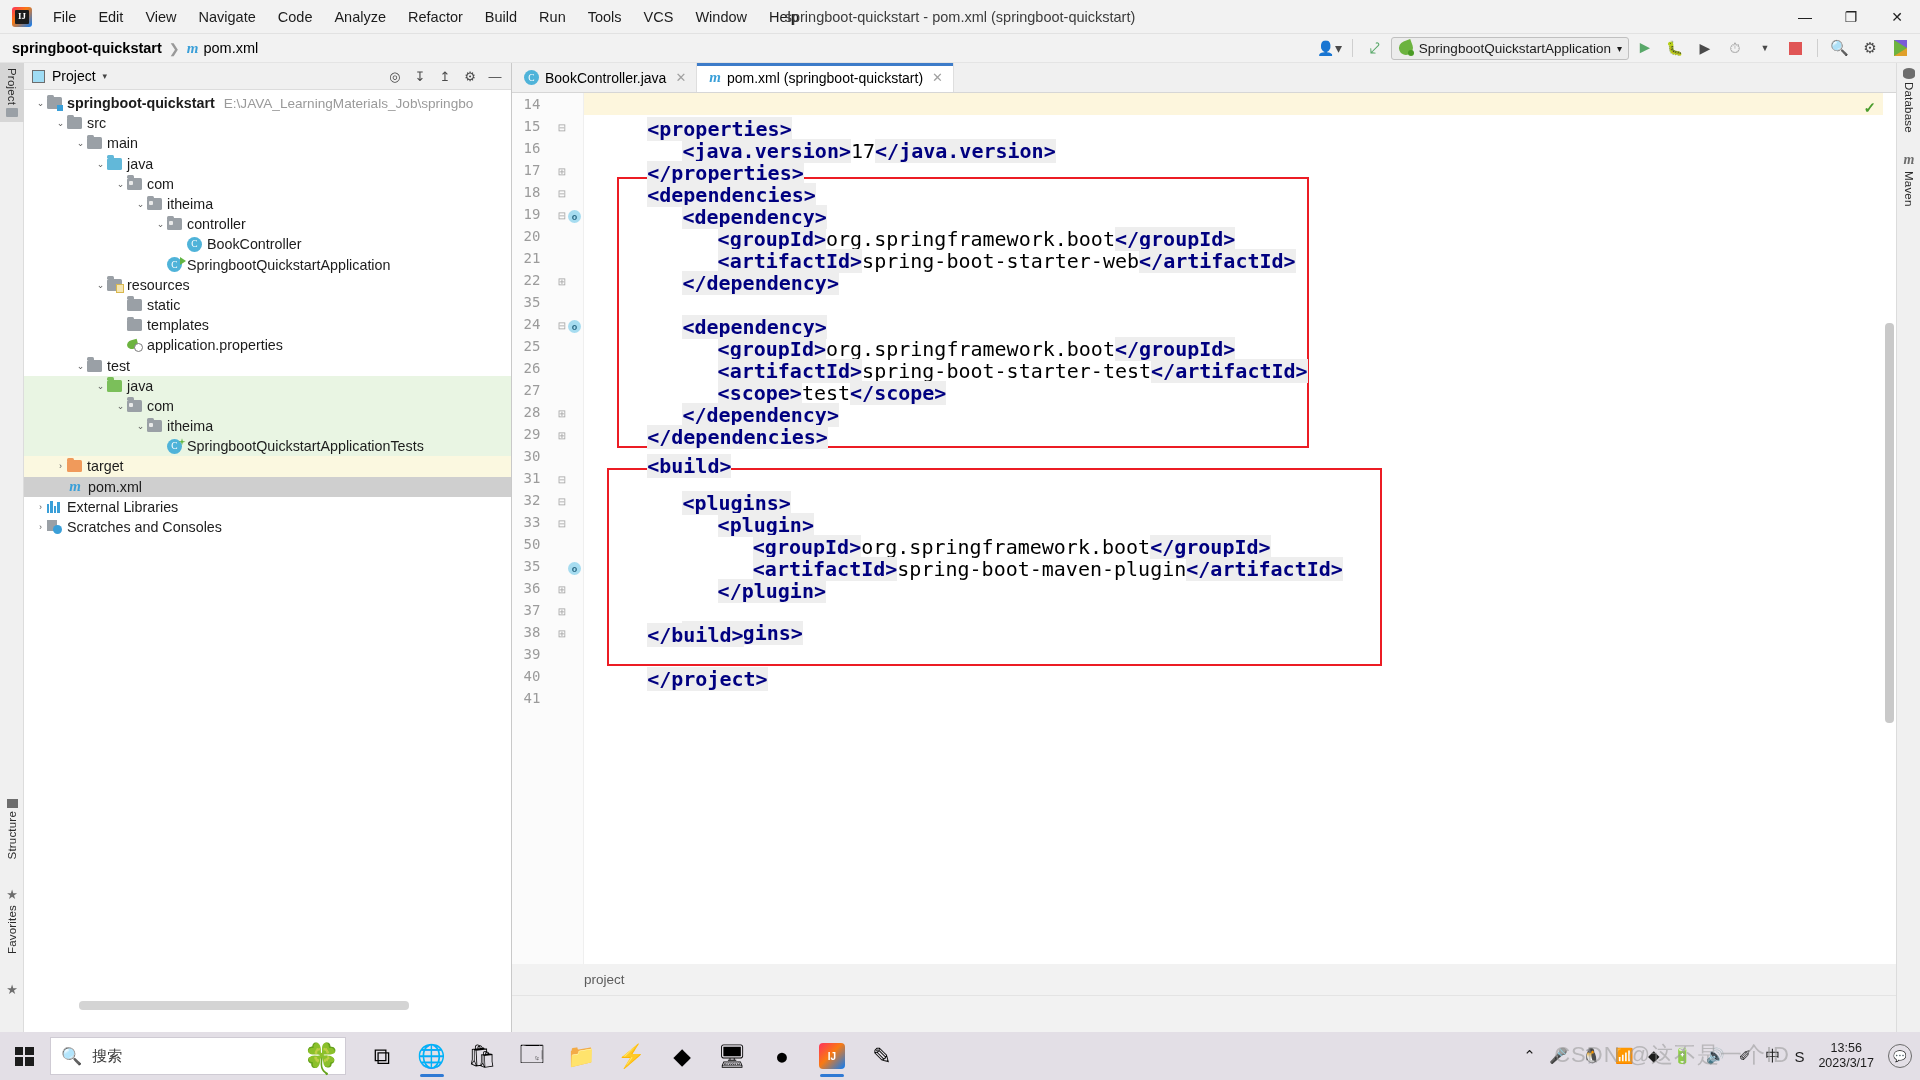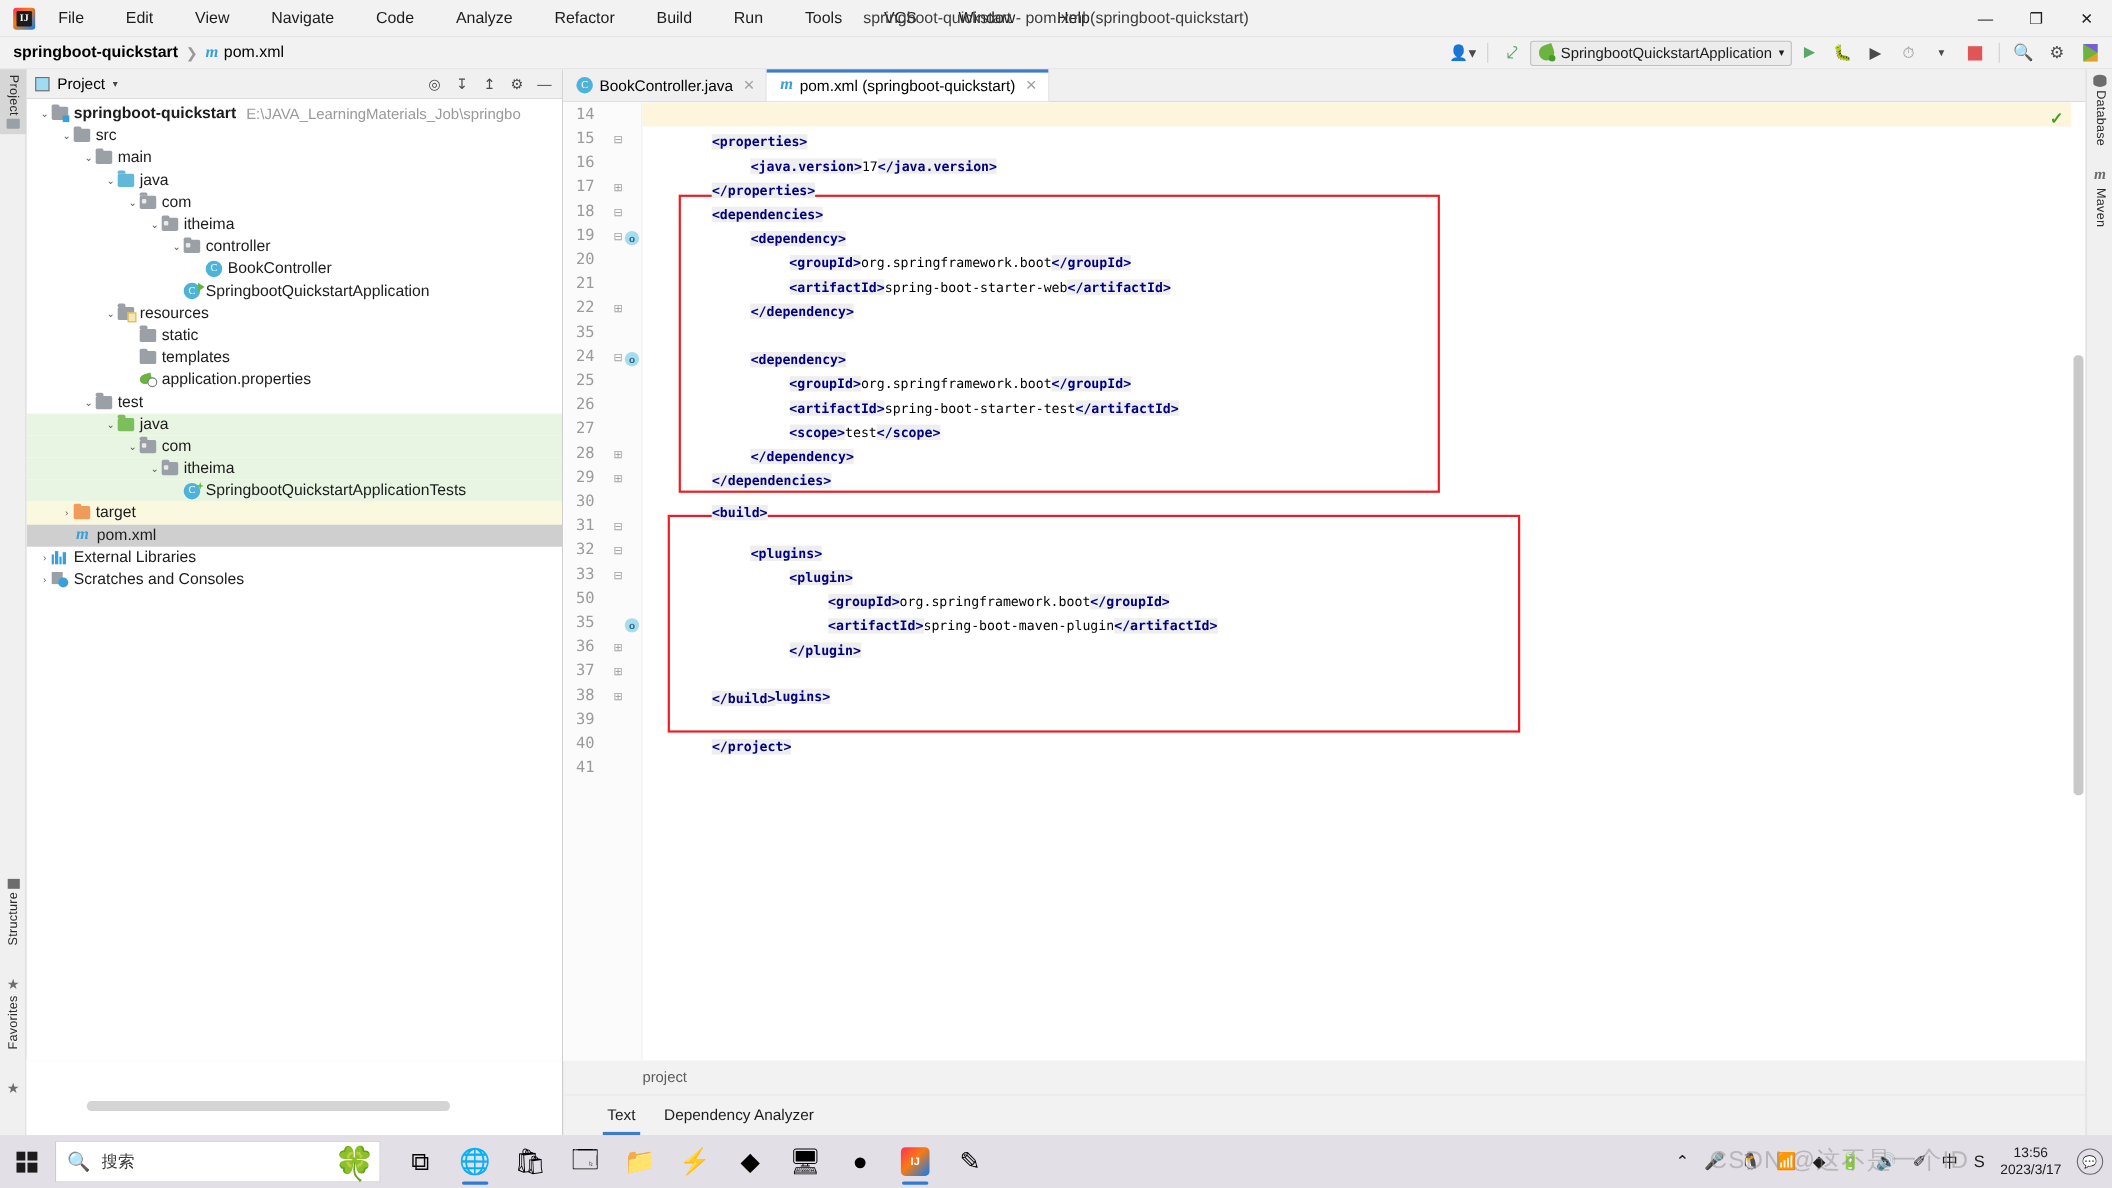--- a/index.html
+++ b/index.html
@@ -23,21 +23,21 @@
   }
   .ij-logo::after {
     content: ""; position: absolute; left: 3px; top: 3px; right: 3px; bottom: 3px;
     background: #1b1b1b; border-radius: 1px;
   }
   .ij-logo span {
     position: absolute; z-index: 2; color: #fff; font-size: 9px; font-weight: bold;
     left: 0; right: 0; top: 4px; text-align: center;
     font-family: "Liberation Serif", serif;
   }
-  .menubar { display: flex; align-items: center; gap: 16px; }
+  .menubar { display: flex; align-items: center; gap: 0px; }
   .menu-item {
     padding: 4px 11px; font-size: 14.5px; color: #1c1c1c; cursor: default;
     white-space: nowrap;
   }
   .win-title {
     position: absolute; left: 0; right: 0; text-align: center;
     font-size: 14.5px; color: #3c3c3c; pointer-events: none;
   }
   .win-ctl { margin-left: auto; display: flex; height: 100%; z-index: 3; }
   .win-btn {
@@ -216,21 +216,21 @@
     position: absolute; right: 16px; width: 10px; height: 10px;
     color: #a3a3a3; font-size: 10px; line-height: 10px; text-align: center;
   }
   .gmark {
     position: absolute; right: 2px; width: 13px; height: 13px; border-radius: 50%;
     background: #a6dcf0; color: #2b6a86; font-size: 9px; display: flex;
     align-items: center; justify-content: center; font-weight: bold;
   }
   .codebox {
     flex: 1; position: relative; overflow: hidden;
-    font-family: "DejaVu Sans Mono", monospace; font-size: 12px; text-decoration: underline;
+    font-family: "DejaVu Sans Mono", monospace; font-size: 20px; text-decoration: underline;
   }
   .cline { position: absolute; left: 28px; white-space: pre; line-height: 22px; }
   .cline .t { color: #000080; font-weight: bold; background: #eeeeee; }
   .cline .v { color: #000000; }
   .hl-yellow { position: absolute; left: 0; right: 0; background: #fdf6dd; }
   .redbox { position: absolute; border: 2.4px solid #ec1c24; pointer-events: none; }
   .scroll-track {
     position: absolute; right: 0; top: 0; bottom: 0; width: 13px; background: #fff;
   }
   .scroll-thumb {
@@ -647,24 +647,20 @@
         <span style="font-size:13px;color:#6d6d6d">★</span>
       </div>
     </div>
     <div class="ef-projpad">
       <div style="position:absolute;left:55px;right:70px;bottom:22px;height:10px;background:#fff;">
         <div style="position:absolute;left:0;bottom:0;height:9px;width:330px;background:#d4d4d4;border-radius:4px"></div>
       </div>
     </div>
     <div class="ef-main">
       <div class="bcrumb">project</div>
-      <div class="vtabs" id="viewtabs">
-          <div class="vt sel">Text</div>
-          <div class="vt">Dependency Analyzer</div>
-        </div>
     </div>
     <div class="ef-rightpad"></div>
   </div>
 
   <div class="toolwin-bar" id="twbar">
       <div class="tw">
         <span style="font-size: 12px; color: rgb(74, 74, 74);">▶</span>
         <span>Run</span>
       </div>
       <div class="tw">

